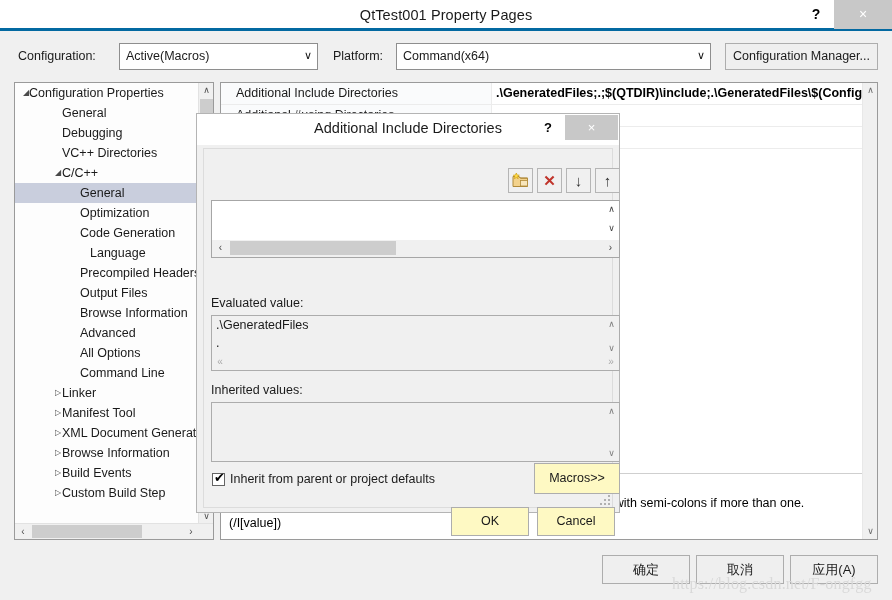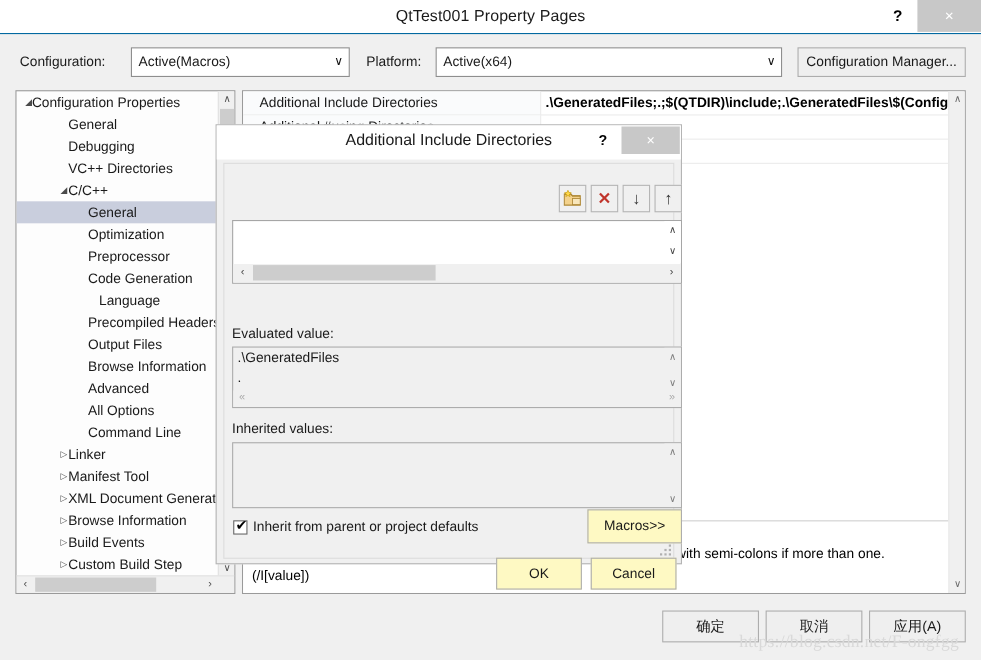--- a/index.html
+++ b/index.html
@@ -12,21 +12,21 @@
     font-size: 12px;
     color: #1a1a1a;
     -webkit-font-smoothing: antialiased;
   }
   #root { position: relative; width: 892px; height: 600px; background: #f0f0f0; }
 
   
   .win-titlebar {
     position: absolute; left: 0; top: 0; width: 892px; height: 31px;
     background: #ffffff;
-    border-bottom: 1px solid #0369a1;
+    border-bottom: 3px solid #0369a1;
   }
   .win-title {
     position: absolute; left: 0; top: 0; width: 892px; height: 31px;
     line-height: 31px; text-align: center;
     font-size: 14.5px; color: #1a1a1a;
     letter-spacing: 0.1px;
   }
   .tb-help {
     position: absolute; right: 61px; top: 0; width: 30px; height: 29px;
     line-height: 29px; text-align: center;
@@ -344,21 +344,21 @@
   </div>
 
   <div class="cfg-row">
     <div class="cfg-label">Configuration:</div>
     <div class="cfg-combo">
       <span class="val">Active(Macros)</span>
       <span class="arw">∨</span>
     </div>
     <div class="plat-label">Platform:</div>
     <div class="plat-combo">
-      <span class="val">Active(x64)</span>
+      <span class="val">Command(x64)</span>
       <span class="arw">∨</span>
     </div>
     <div class="cfgmgr-btn">Configuration Manager...</div>
   </div>
 
   <div class="tree-panel">
     <div class="tree-inner" id="tree-inner">
         <div class="tnode" style="top: 0px;">
           <span class="glyph" style="left: 4px;">◢</span>
           <span class="tlabel" style="left: 14px;">Configuration Properties</span>
@@ -374,23 +374,20 @@
         </div>
         <div class="tnode" style="top: 0px;">
           <span class="glyph" style="left: 36px;">◢</span>
           <span class="tlabel" style="left: 47px;">C/C++</span>
         </div>
         <div class="tnode sel" style="top: 0px;">
           <span class="tlabel" style="left: 65px;">General</span>
         </div>
         <div class="tnode" style="top: 0px;">
           <span class="tlabel" style="left: 65px;">Optimization</span>
-        </div>
-        <div class="tnode" style="top: 0px;">
-          <span class="tlabel" style="left: 65px;">Preprocessor</span>
         </div>
         <div class="tnode" style="top: 0px;">
           <span class="tlabel" style="left: 65px;">Code Generation</span>
         </div>
         <div class="tnode" style="top: 0px;">
           <span class="tlabel" style="left: 75px;">Language</span>
         </div>
         <div class="tnode" style="top: 0px;">
           <span class="tlabel" style="left: 65px;">Precompiled Headers</span>
         </div>

